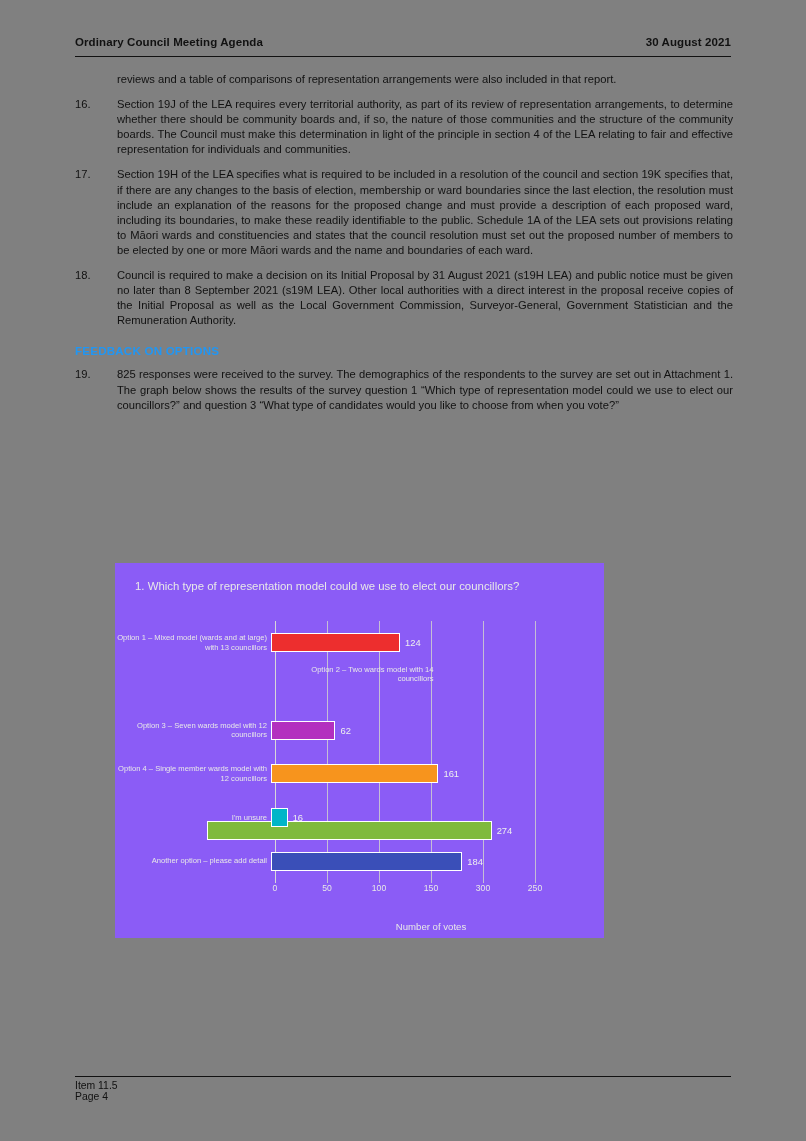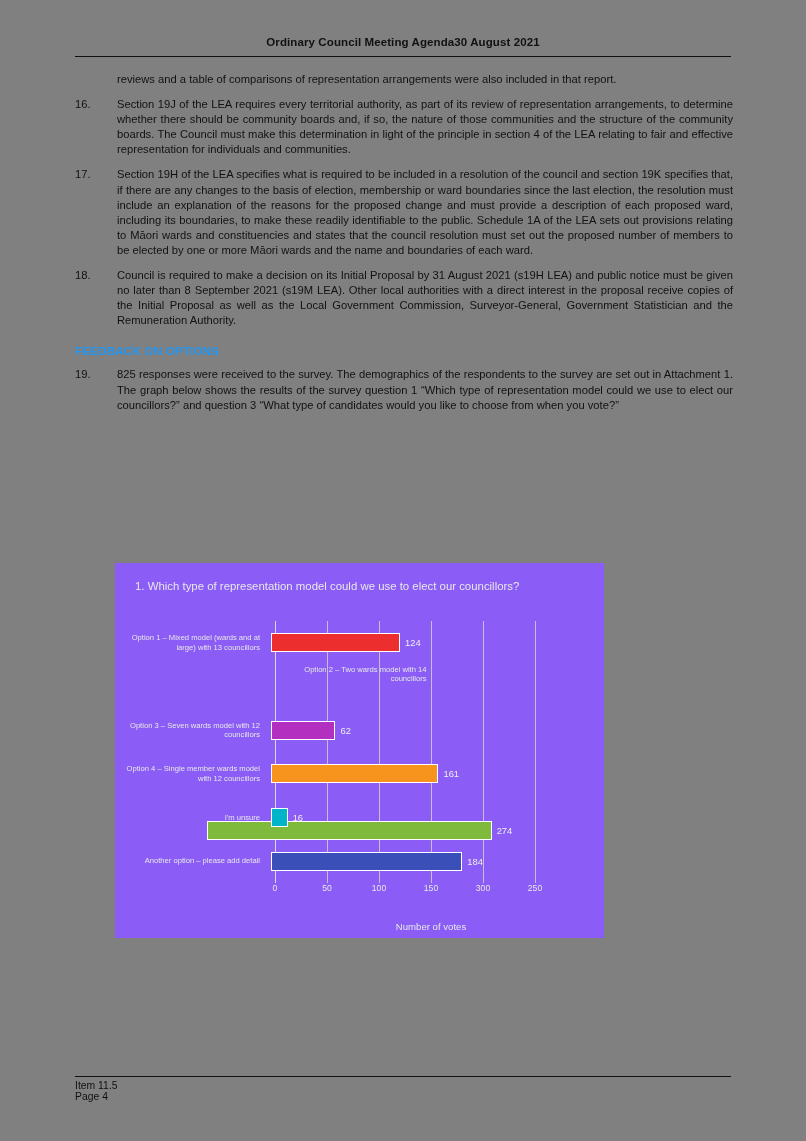--- a/index.html
+++ b/index.html
@@ -24,21 +24,21 @@
     background: #808080;
   }
 
   
   .header {
     position: absolute;
     left: 75px;
     top: 36px;
     width: 656px;
     display: flex;
-    justify-content: center;
+    justify-content: space-between;
     align-items: flex-end;
     font-size: 11.5px;
     font-weight: bold;
     color: #111;
     letter-spacing: 0.1px;
   }
   .header-rule {
     position: absolute;
     left: 75px;
     top: 56px;
@@ -142,21 +142,21 @@
     left: 0;
     width: 489px;
     height: 43.6px;
     display: flex;
     align-items: center;
   }
   .cat-label {
     width: 156px;
     flex: 0 0 156px;
     text-align: right;
-    padding-right: 11px;
+    padding-right: 4px;
     font-size: 7.6px;
     line-height: 9.4px;
     color: #e8e8e8;
     box-sizing: border-box;
   }
   .bar-area {
     position: relative;
     flex: 1 1 auto;
     height: 100%;
     display: flex;

